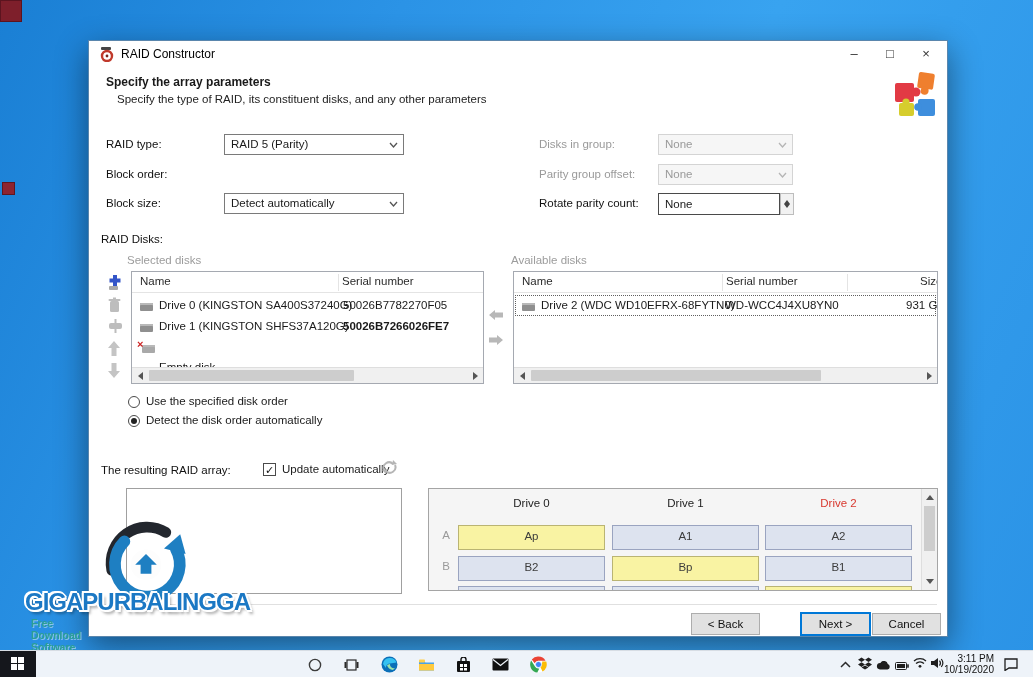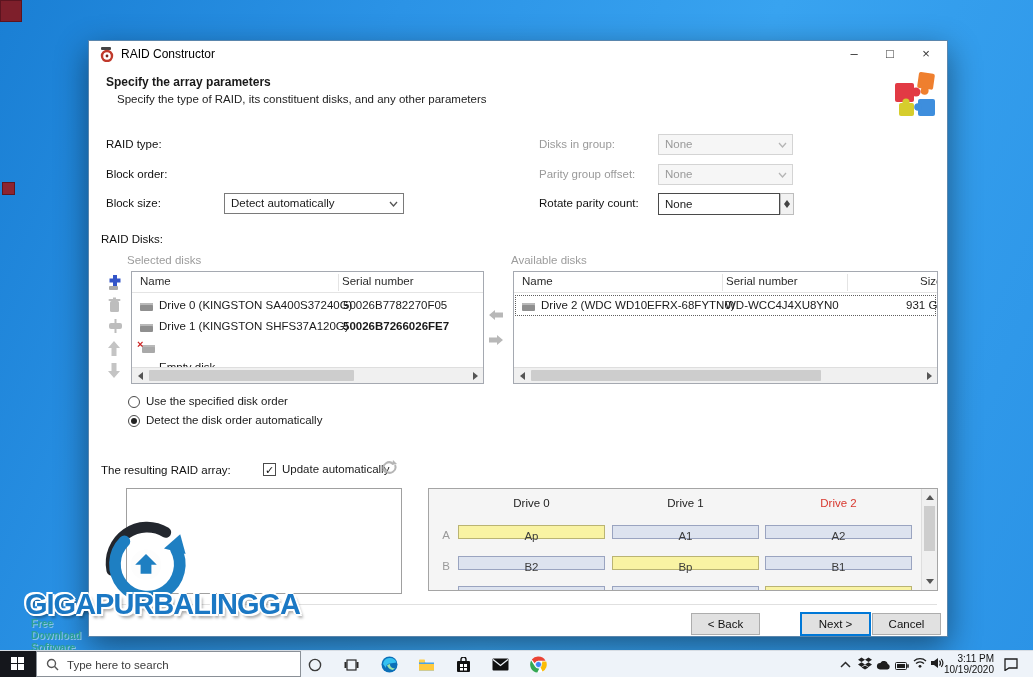--- a/index.html
+++ b/index.html
@@ -71,35 +71,35 @@
   .checkbox .box { position:absolute; left:0; top:1px; width:13px; height:13px; border:1px solid #4a4a4a; background:#fff;
     font-size:11px; line-height:12px; text-align:center; color:#111; }
   .checkbox .clbl { position:absolute; left:19px; top:1px; white-space:nowrap; }
 
   
   .preview-empty { position:absolute; left:37px; top:447px; width:276px; height:106px; background:#fff; border:1px solid #a0a0a0; }
   .matrix { position:absolute; left:339px; top:447px; width:510px; height:103px; background:#f5f5f5; border:1px solid #a5a5a5; overflow:hidden; }
   .m-colhead { position:absolute; top:8px; width:147px; text-align:center; color:#1c1c1c; }
   .m-colhead.missing { color:#d8382e; }
   .m-rowlbl { position:absolute; left:10px; width:14px; text-align:center; color:#9a9a9a; }
-  .m-cell { position:absolute; width:147px; height:14px; text-align:center; line-height:21px; color:#3c3c3c; }
+  .m-cell { position:absolute; width:147px; height:25px; text-align:center; line-height:21px; color:#3c3c3c; }
   .m-cell.parity { background:#f9f3a3; border:1px solid #bab473; }
   .m-cell.data { background:#dde3ef; border:1px solid #9aa4c0; }
   .vscroll { position:absolute; right:0; top:0; width:16px; height:101px; background:#f0f0f0; border-left:1px solid #dedede; }
   .vthumb { position:absolute; left:2px; width:11px; background:#cdcdcd; }
 
   .footer-sep { position:absolute; left:10px; right:10px; top:563px; height:1px; background:#e0e0e0; }
   .wbtn { position:absolute; top:572px; width:69px; height:22px; background:#e1e1e1; border:1px solid #adadad;
     text-align:center; line-height:20px; color:#111; }
   .wbtn.default { border:1px solid #0078d7; box-shadow:0 0 0 1px #0078d7; }
 
   
   .wm { position:absolute; left:0; top:0; z-index:30; pointer-events:none; }
   .wm-logo { position:absolute; left:100px; top:518px; }
-  .wm-title { position:absolute; left:25px; top:588px; font-size:29px; font-weight:900; letter-spacing:-1px; color:#1b78c4;
+  .wm-title { position:absolute; left:25px; top:588px; font-size:24px; font-weight:900; letter-spacing:-1px; color:#1b78c4;
     text-shadow:-2px 0 0 #fff, 2px 0 0 #fff, 0 -2px 0 #fff, 0 2px 0 #fff, -2px -2px 0 #fff, 2px 2px 0 #fff, 3px 4px 3px rgba(0,0,0,.35); }
   .wm-sub { position:absolute; left:31px; top:617px; font-size:10.5px; font-weight:bold; color:#2b9e96;
     text-shadow:1px 1px 0 rgba(255,255,255,.45); }
 
   
   .taskbar { position:absolute; left:0; bottom:0; width:1033px; height:27px; background:#eef3f9; border-top:1px solid #d7dde4; z-index:40; }
   .start { position:absolute; left:0; top:0; width:36px; height:26px; background:#15171c; }
   .start .wlogo { position:absolute; left:11px; top:6px; width:14px; height:14px; display:grid; grid-template-columns:6px 6px; grid-template-rows:6px 6px; gap:1px; }
   .start .wlogo span { background:#fff; }
   .tb-search { position:absolute; left:36px; top:0; width:265px; height:26px; background:#fff; border:1px solid #8a9097; }
@@ -145,20 +145,26 @@
         <rect x="4" y="12" width="19" height="19" rx="2" fill="#e23a44"></rect>
           <circle cx="25" cy="21" r="4.5" fill="#e23a44"></circle>
         <rect x="8" y="32" width="15" height="13" rx="2" fill="#d6cd2d"></rect>
           <circle cx="15" cy="31" r="3.6" fill="#d6cd2d"></circle>
         <rect x="27" y="28" width="17" height="17" rx="2" fill="#3e8edd"></rect>
           <circle cx="27" cy="36" r="3.8" fill="#3e8edd"></circle>
       </svg>
     </span>
 
     <div class="flabel" style="left:17px; top:93px;">RAID type:</div>
+    <div class="combo" style="left:135px; top:93px;">
+      <span>RAID 5 (Parity)</span>
+      <svg width="9" height="6" viewBox="0 0 9 6">
+          <polyline points="1,1 4.5,5 8,1" fill="none" stroke="#555" stroke-width="1.3"></polyline>
+        </svg>
+    </div>
     <div class="flabel" style="left:17px; top:123px;">Block order:</div>
     <div class="flabel" style="left:17px; top:152px;">Block size:</div>
     <div class="combo" style="left:135px; top:152px;">
       <span>Detect automatically</span>
       <svg width="9" height="6" viewBox="0 0 9 6">
           <polyline points="1,1 4.5,5 8,1" fill="none" stroke="#555" stroke-width="1.3"></polyline>
         </svg>
     </div>
 
     <div class="flabel dis" style="left:450px; top:93px;">Disks in group:</div>
@@ -359,27 +365,20 @@
 
   <div class="taskbar">
     <div class="start">
       <span class="wlogo">
           <span></span>
           <span></span>
           <span></span>
           <span></span>
         </span>
     </div>
-    <div class="tb-search">
-      <svg width="13" height="13" viewBox="0 0 13 13">
-        <circle cx="5.5" cy="5.5" r="4" fill="none" stroke="#555" stroke-width="1.4"></circle>
-        <line x1="8.6" y1="8.6" x2="12" y2="12" stroke="#555" stroke-width="1.4"></line>
-      </svg>
-      <input type="text" placeholder="Type here to search" style="">
-    </div>
     <span class="tb-ico" style="left:303px;">
       <svg width="14" height="14" viewBox="0 0 14 14">
           <circle cx="7" cy="7" r="5.6" fill="none" stroke="#3c3c3c" stroke-width="1.4"></circle>
         </svg>
     </span>
     <span class="tb-ico" style="left:339px;">
       <svg width="15" height="14" viewBox="0 0 15 14">
         <rect x="3" y="2" width="9" height="10" fill="none" stroke="#2a2a2a" stroke-width="1.2"></rect>
         <rect x="0.5" y="4" width="2" height="6" fill="#2a2a2a"></rect>
           <rect x="12.5" y="4" width="2" height="6" fill="#2a2a2a"></rect>

